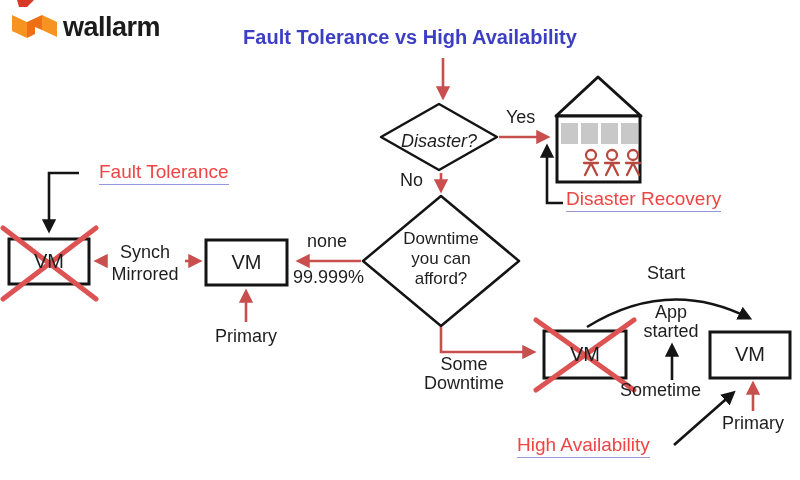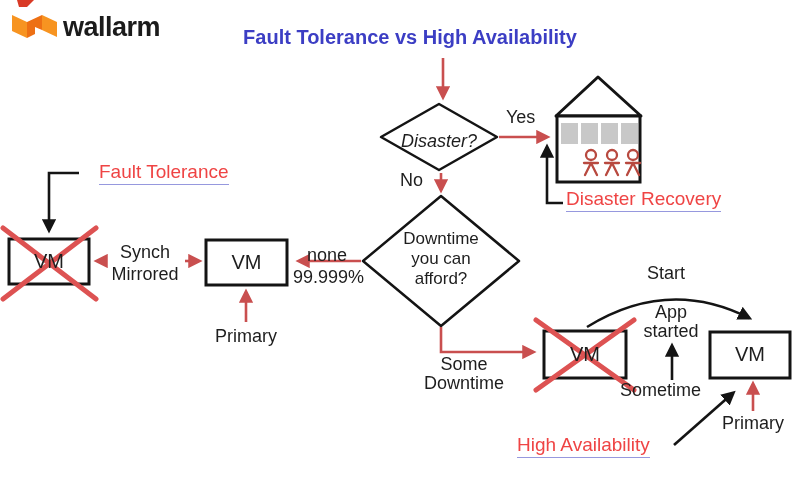--- a/index.html
+++ b/index.html
@@ -124,21 +124,21 @@
 
   <div class="lbl center" style="left:381px;top:132px;width:116px;font-style:italic;">Disaster?</div>
   <div class="lbl center" style="left:383px;top:229px;width:116px;font-size:17px;line-height:20px;">
     <span class="ln">Downtime</span>
     <span class="ln">you can</span>
     <span class="ln">afford?</span>
   </div>
 
   <div class="lbl" style="left:506px;top:108px;">Yes</div>
   <div class="lbl" style="left:400px;top:171px;">No</div>
-  <div class="lbl" style="left:307px;top:232px;margin-top:14px;">none</div>
+  <div class="lbl" style="left:307px;top:232px;">none</div>
   <div class="lbl" style="left:293px;top:268px;">99.999%</div>
   <div class="lbl center" style="left:408px;top:355px;width:112px;line-height:19px;">
     <span class="ln">Some</span>
     <span class="ln">Downtime</span>
   </div>
   <div class="lbl center" style="left:101px;top:241px;width:88px;line-height:22px;">
     <span class="ln">Synch</span>
     <span class="ln">Mirrored</span>
   </div>
 

